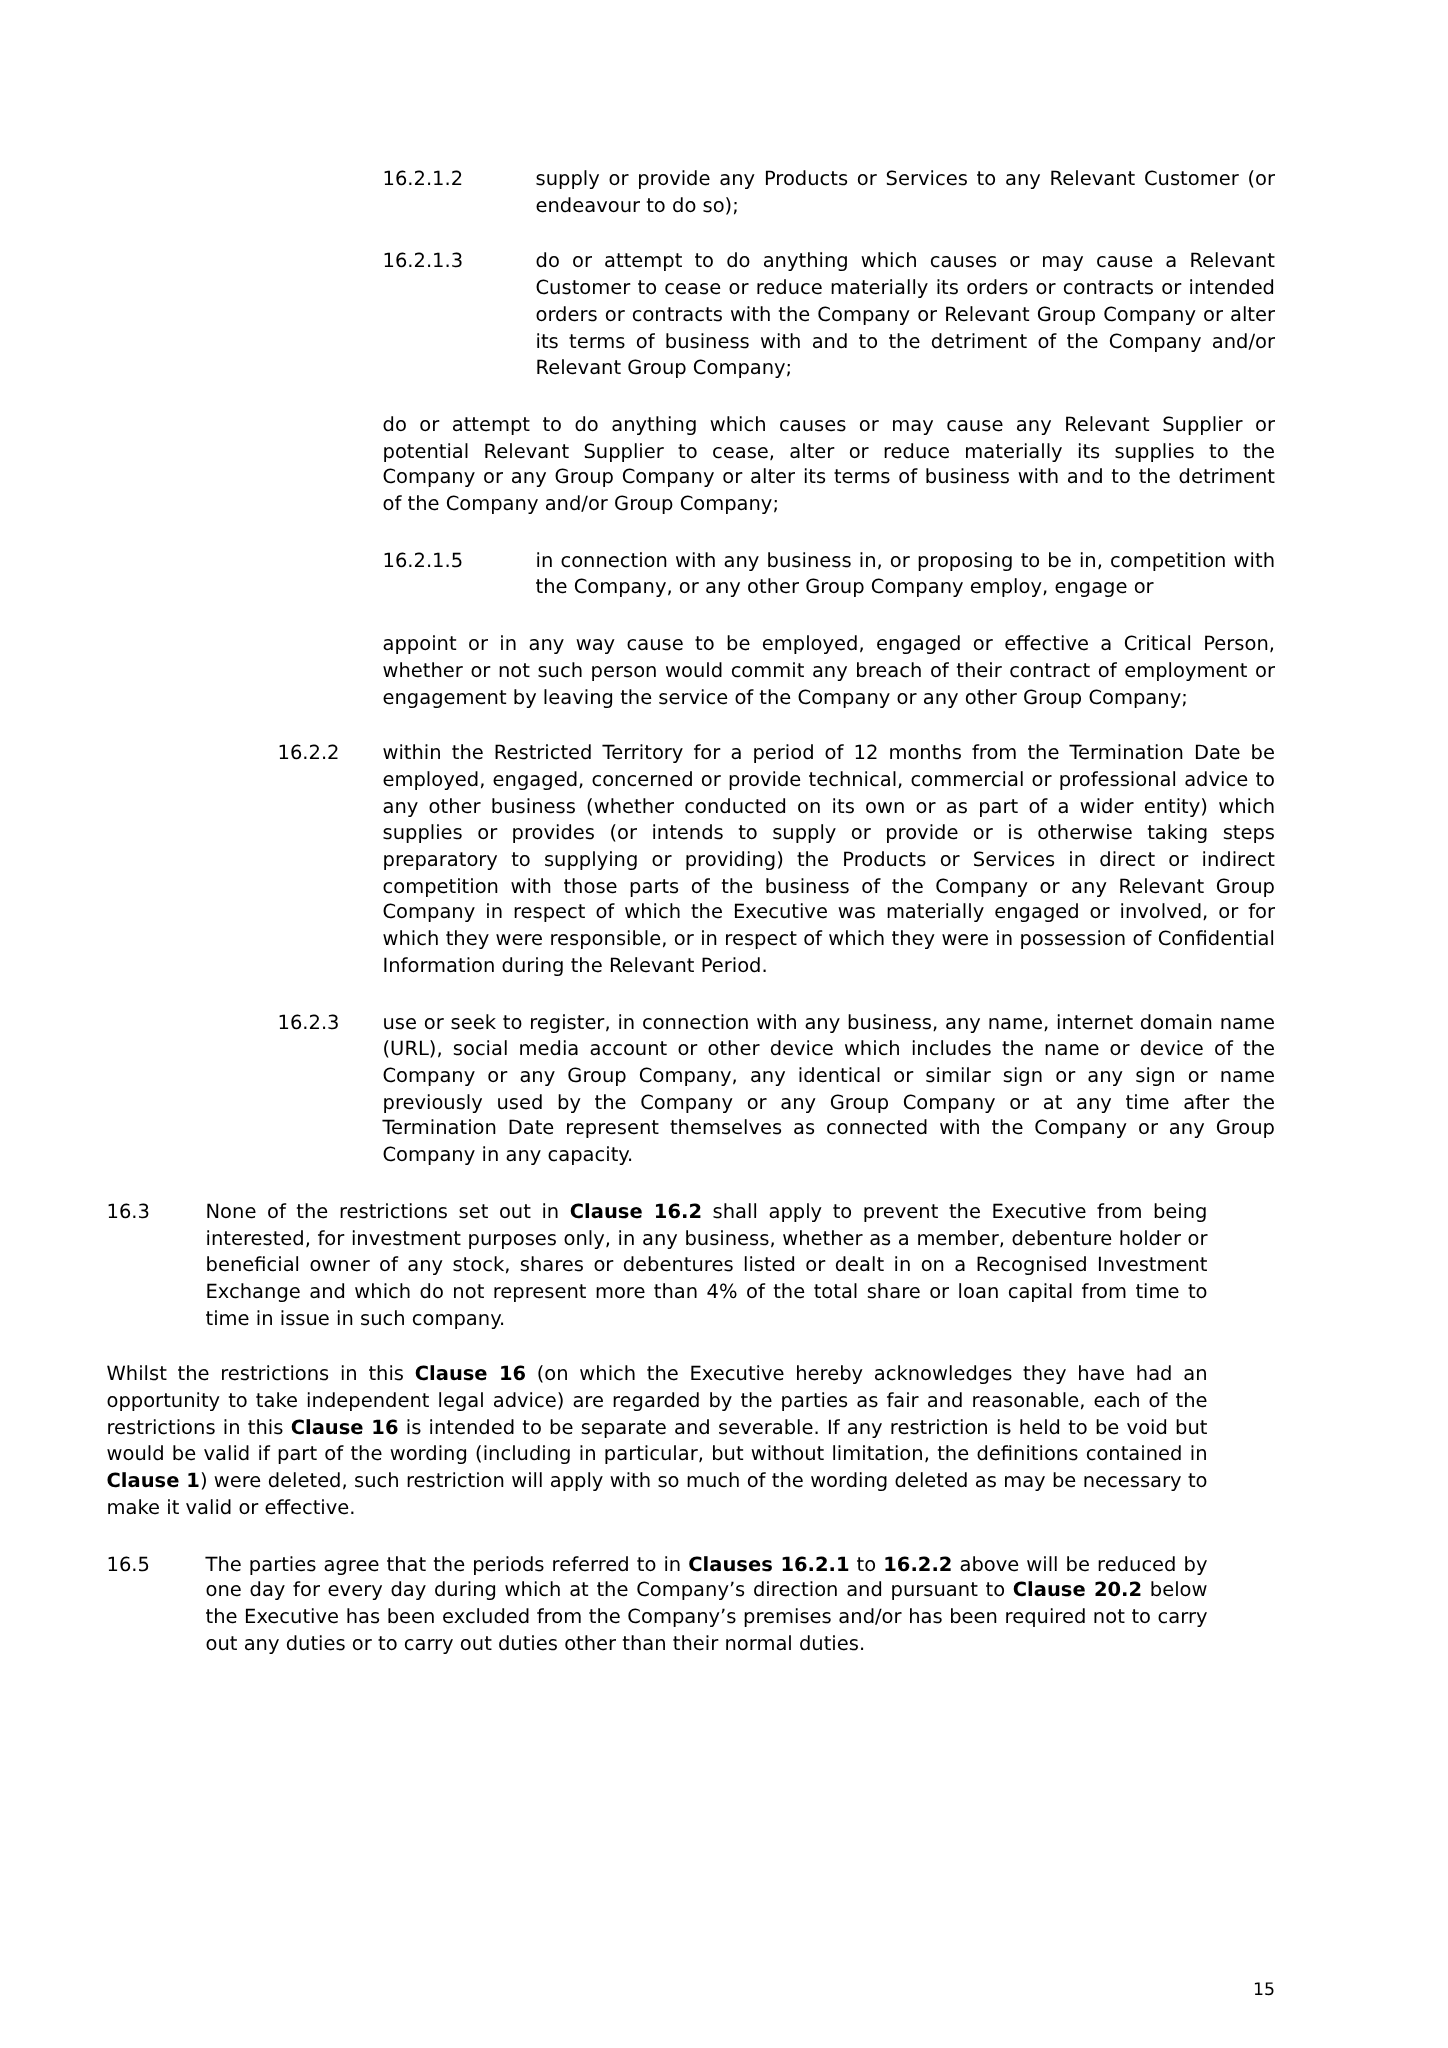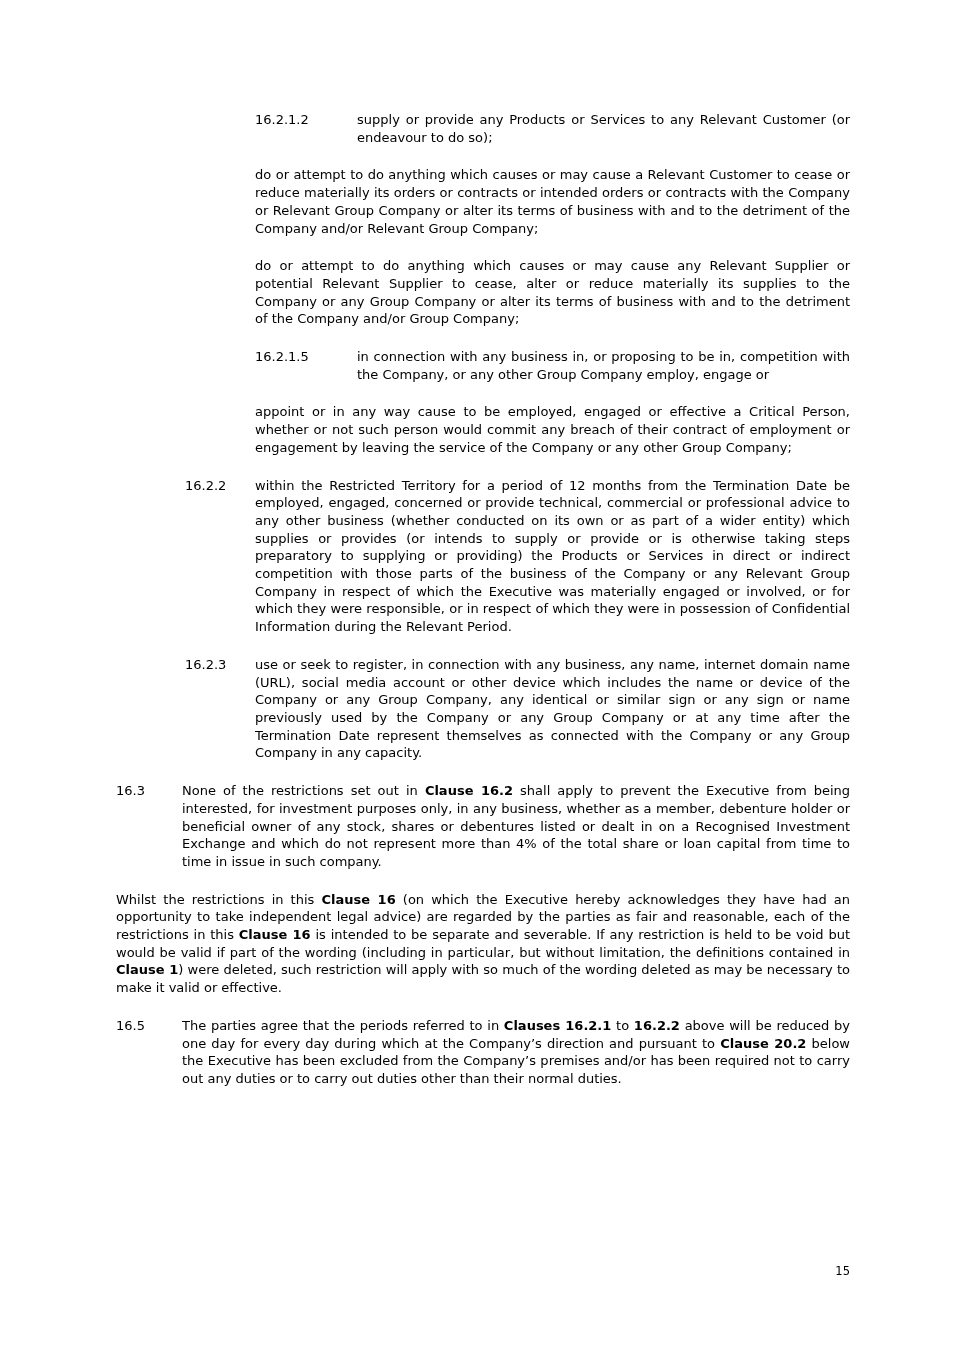--- a/index.html
+++ b/index.html
@@ -35,50 +35,51 @@
   }
   .clause .num {
     flex: 0 0 auto;
     text-align: left;
   }
   .clause .body {
     flex: 1 1 auto;
     text-align: justify;
   }
   
-  .clause.level-1 { margin-left: 116px; width: 734px; }
+  .clause.level-1 { margin-left: 71px; width: 734px; }
   .clause.level-1 .num { flex-basis: 66px; }
   
   .clause.level-2 { margin-left: 185px; width: 665px; }
   .clause.level-2 .num { flex-basis: 70px; }
   
   .clause.level-3 { margin-left: 255px; width: 595px; }
   .clause.level-3 .num { flex-basis: 102px; }
   .clause b { font-weight: bold; }
   .page-footer {
     position: absolute;
-    top: 1263px;
+    top: 1318px;
     left: 0;
     width: 850px;
     text-align: right;
     font-size: 11.5px;
     line-height: 16px;
   }
 </style>
 </head>
 <body>
 
 <div class="page">
   <div class="clauses">
   <div class="clause level-3">
     <div class="num">16.2.1.2</div>
     <div class="body"><span>supply or provide any Products or Services to any Relevant Customer (or endeavour to do so);</span></div>
   </div>
 
   <div class="clause level-3">
+    <div class="num">16.2.1.3</div>
     <div class="body"><span>do or attempt to do anything which causes or may cause a Relevant Customer to cease or reduce materially its orders or contracts or intended orders or contracts with the Company or Relevant Group Company or alter its terms of business with and to the detriment of the Company and/or Relevant Group Company;</span></div>
   </div>
 
   <div class="clause level-3">
     <div class="body"><span>do or attempt to do anything which causes or may cause any Relevant Supplier or potential Relevant Supplier to cease, alter or reduce materially its supplies to the Company or any Group Company or alter its terms of business with and to the detriment of the Company and/or Group Company;</span></div>
   </div>
 
   <div class="clause level-3">
     <div class="num">16.2.1.5</div>
     <div class="body"><span>in connection with any business in, or proposing to be in, competition with the Company, or any other Group Company employ, engage or</span></div>

